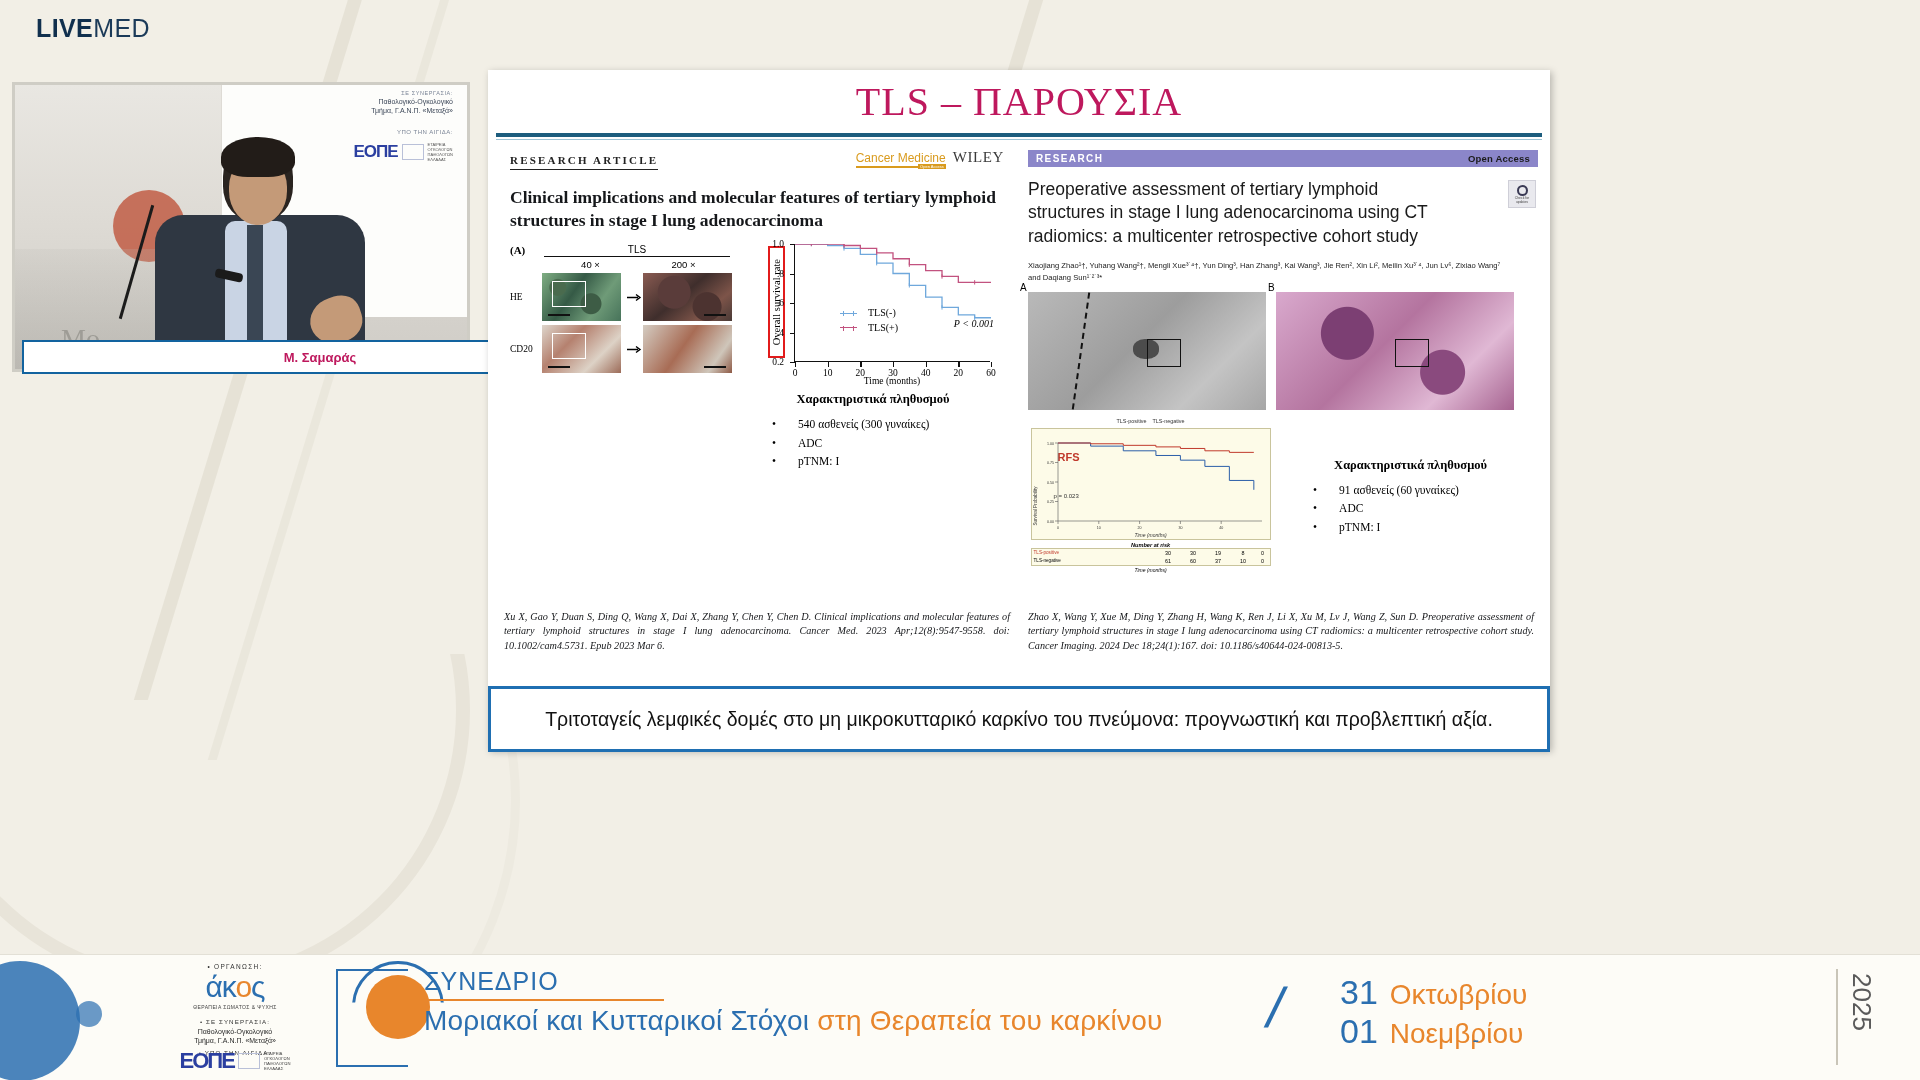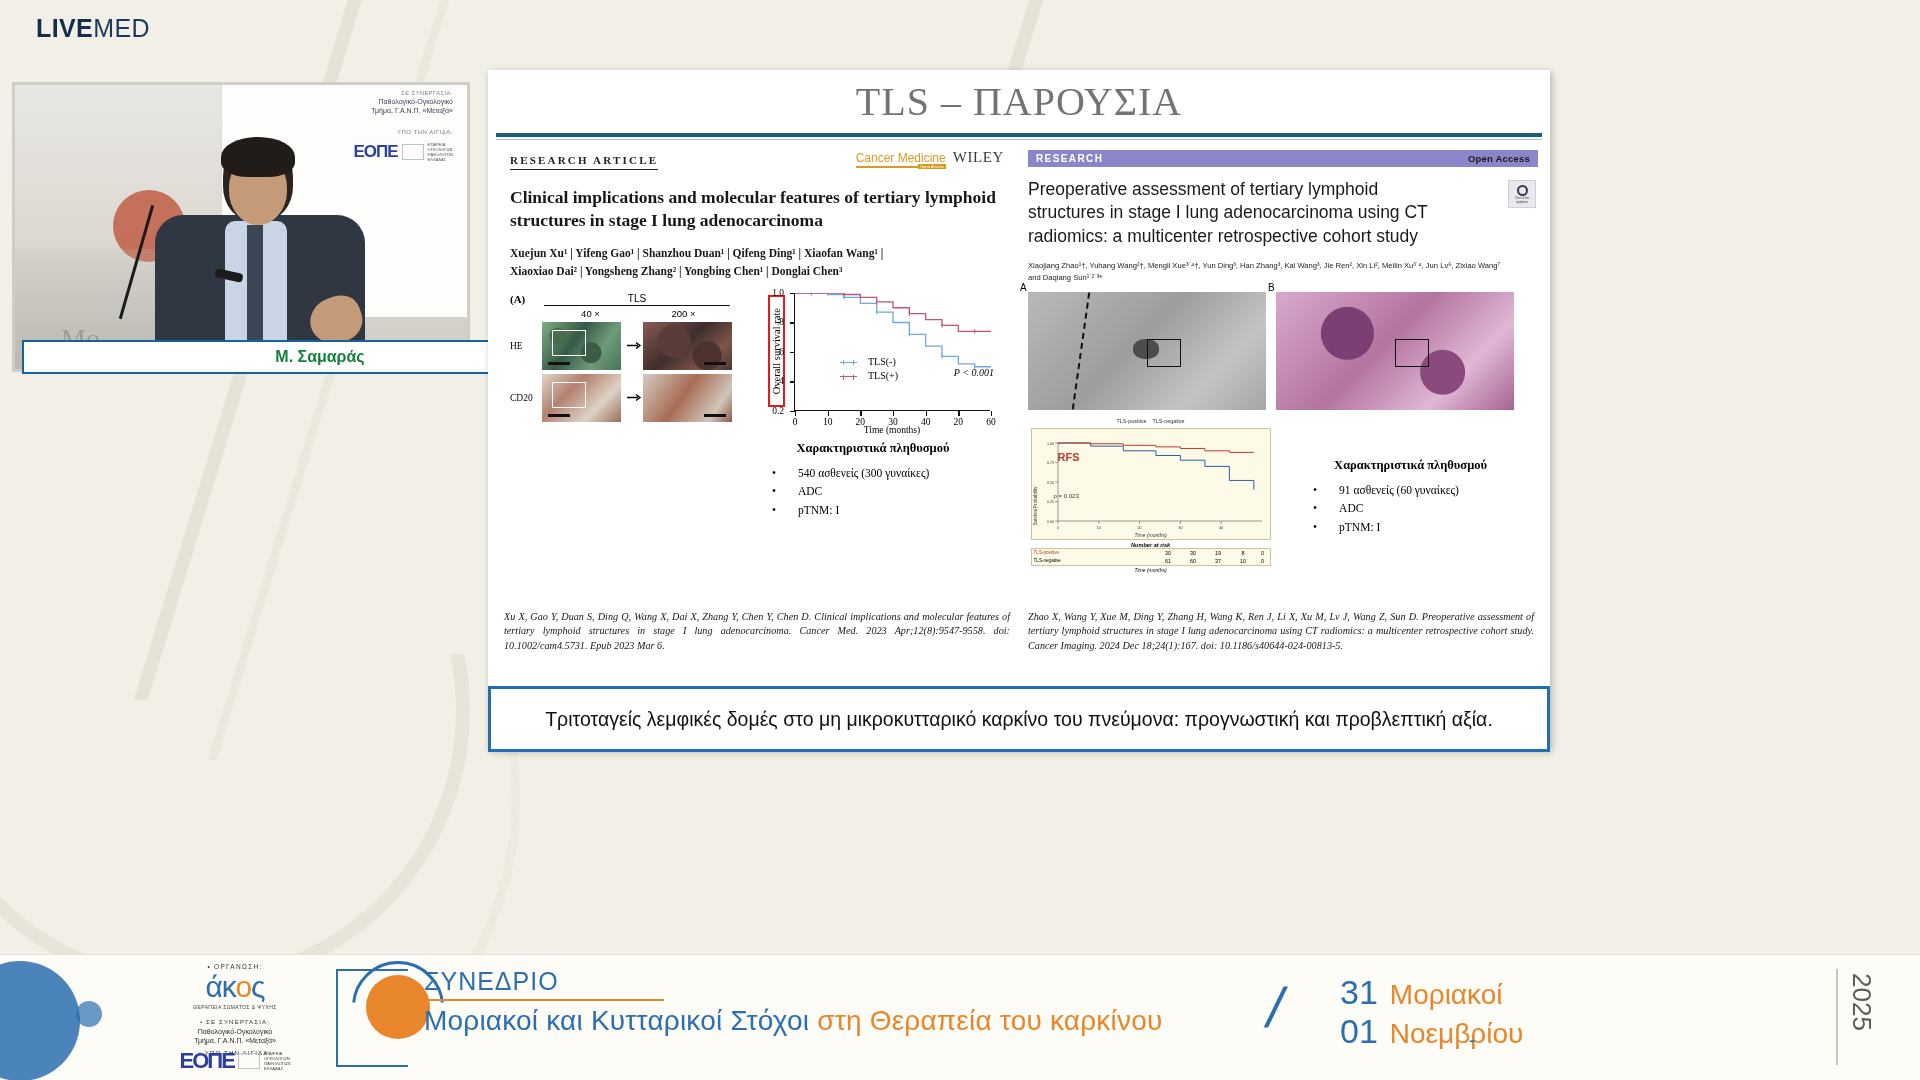--- a/index.html
+++ b/index.html
@@ -63,28 +63,28 @@
   .p-tie { position:absolute; left:102px; top:88px; width:16px; height:120px; background:#3a4654; }
   .p-hand { position:absolute; left:165px; top:160px; width:52px; height:46px;
     background:#c49a78; border-radius:50% 40% 44% 50%; transform:rotate(-18deg); }
   .mic { position:absolute; left:120px; top:118px; width:3px; height:118px;
     background:#1b1b1b; transform:rotate(16deg); }
   .mic2 { position:absolute; left:200px; top:186px; width:28px; height:9px;
     background:#1b1b1b; border-radius:4px; transform:rotate(12deg); }
   .name-plate { position:absolute; left:22px; top:340px; width:596px; height:34px;
     background:#ffffff; border:2px solid #12639f; display:flex; align-items:center;
     justify-content:center; }
-  .name-plate span { font-size:16px; font-weight:bold; color:#15803d; }
+  .name-plate span { font-size:13px; font-weight:bold; color:#be185d; }
 
   
   .slide { position:absolute; left:488px; top:70px; width:1062px; height:680px;
     background:#fff; box-shadow:2px 2px 7px rgba(0,0,0,.25); }
   .slide-title { height:63px; display:flex; align-items:center; justify-content:center; }
   .slide-title span { font-family:"Liberation Serif", serif; font-size:40px;
-    color:#737373; letter-spacing:1px; }
+    color:#be185d; letter-spacing:1px; }
   .title-rule { height:4px; background:#1d5d7e; margin:0 8px; }
   .title-rule2 { height:1px; background:#9ec4d6; margin:2px 8px 0; }
 
   .papers { display:flex; height:470px; }
   .paper { position:relative; }
   .paper-left { width:530px; padding:10px 14px 0 22px; }
   .paper-right { width:532px; padding:10px 12px 0 10px; }
 
   
   .ra-label { font-family:"Liberation Serif", serif; font-size:11px; letter-spacing:2.2px;
@@ -326,24 +326,20 @@
     <div class="paper paper-left">
       <div class="ra-label">RESEARCH ARTICLE</div>
       <div class="wiley-row">
         <div style="position:relative">
           <span class="cm-logo">Cancer Medicine</span>
           <span class="oa-tag" style="position:absolute;right:0;bottom:-3px">Open Access</span>
         </div>
         <span class="wiley">WILEY</span>
       </div>
       <div class="paper-title">Clinical implications and molecular features of tertiary lymphoid structures in stage I lung adenocarcinoma</div>
-      <div class="authors">
-        <div>Xuejun Xu¹  |  Yifeng Gao¹  |  Shanzhou Duan¹  |  Qifeng Ding¹  |  Xiaofan Wang¹  |</div>
-        <div>Xiaoxiao Dai²  |  Yongsheng Zhang²  |  Yongbing Chen¹  |  Donglai Chen³</div>
-      </div>
 
       <div class="fig-row">
         <div class="fig-left">
           <div class="figA">(A)</div>
           <div class="tls-head">TLS</div>
           <div class="mag-row">
             <div>40 ×</div>
             <div>200 ×</div>
           </div>
 
@@ -607,21 +603,21 @@
   <div class="f-main">
     <div class="f-synedrio">ΣΥΝΕΔΡΙΟ</div>
     <div class="f-rule"></div>
     <div class="f-head"><span>Μοριακοί και Κυτταρικοί Στόχοι </span><span class="or">στη Θεραπεία του καρκίνου</span></div>
   </div>
 
   <div class="f-slash">/</div>
   <div class="f-dates">
     <div class="f-date-row">
       <span class="f-dnum">31</span>
-      <span class="f-dmon">Μοριακοί</span>
+      <span class="f-dmon">Οκτωβρίου</span>
     </div>
     <div class="f-date-row">
       <span class="f-dnum">01</span>
       <span class="f-dmon">Νοεμβρίου</span>
     </div>
     <span class="f-dash">-</span>
   </div>
   <div class="f-vline"></div>
   <div class="f-year">2025</div>
 </div>

